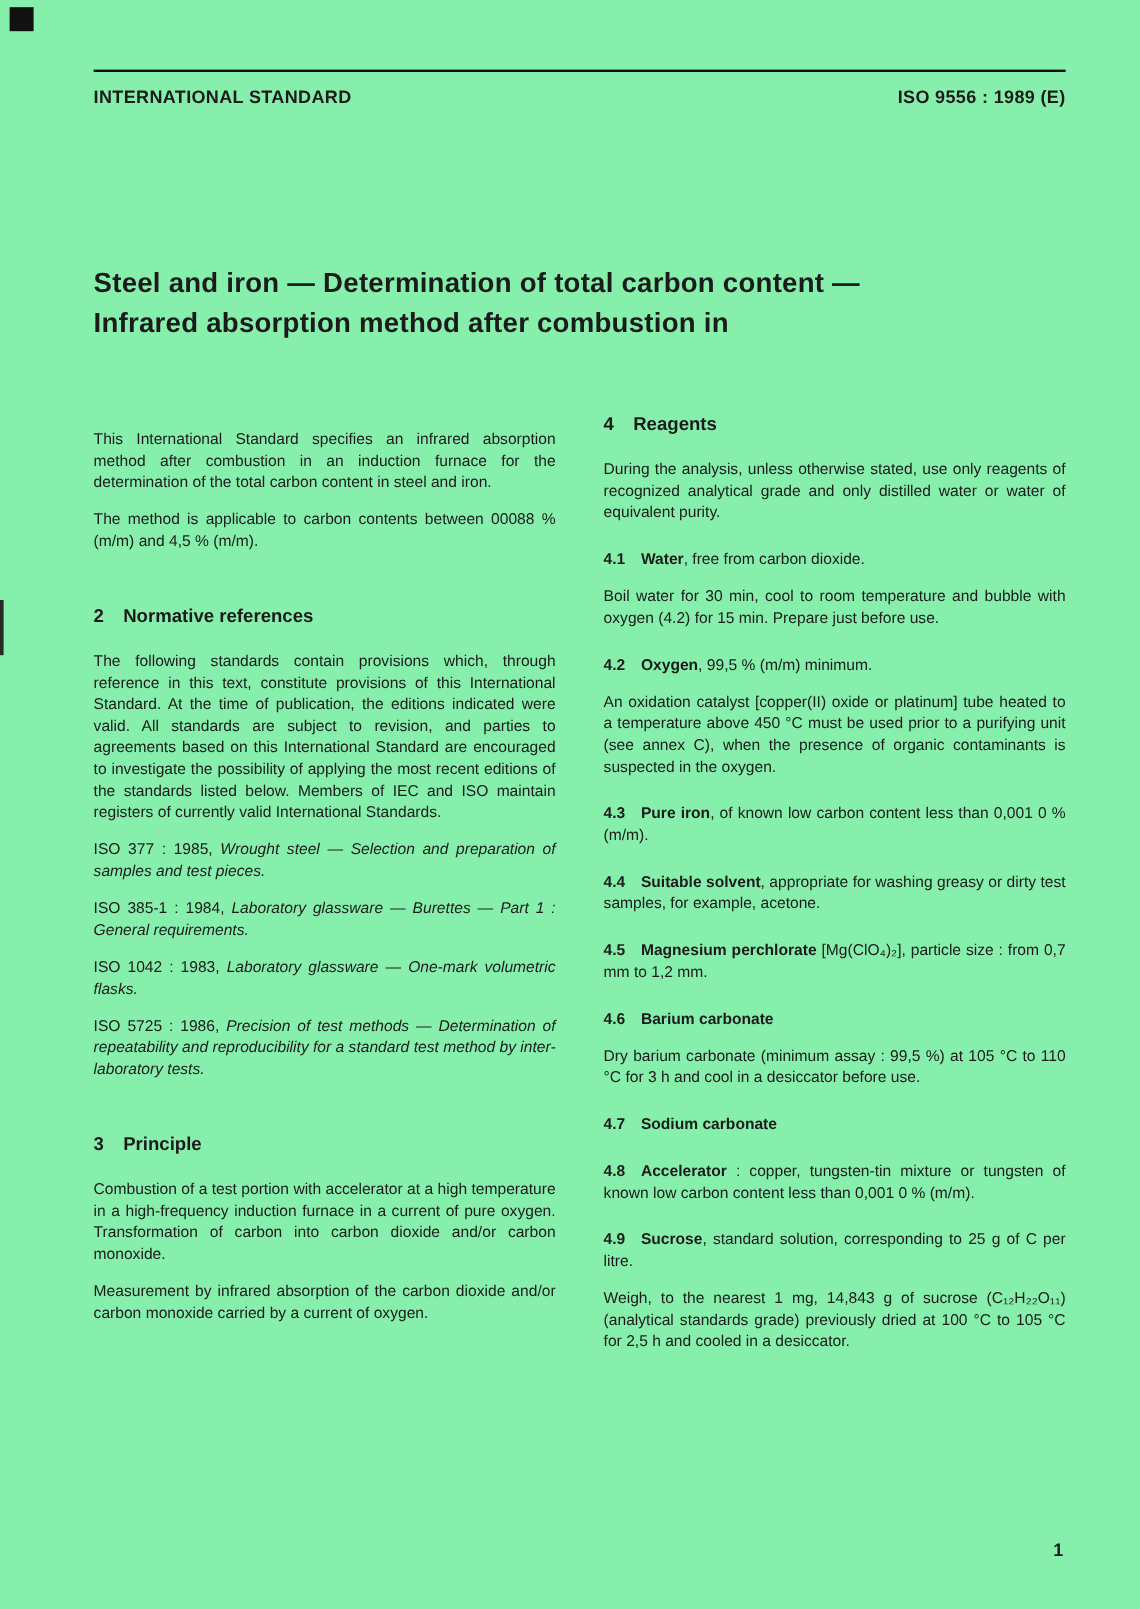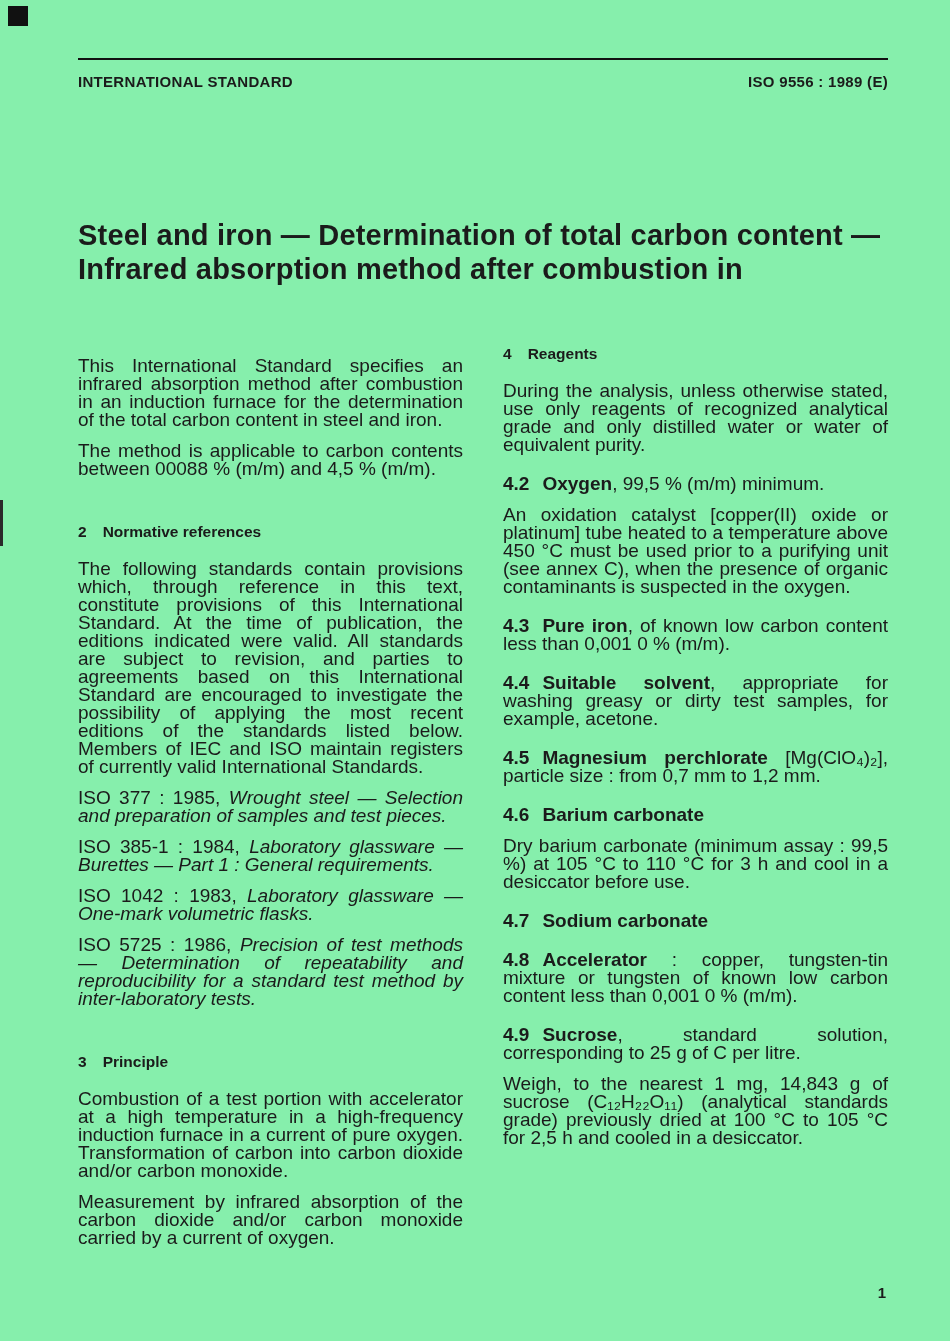--- a/index.html
+++ b/index.html
@@ -14,30 +14,30 @@
   }
   .corner-mark{position:absolute;top:6px;left:8px;width:20px;height:20px;background:#111;}
   .edge-mark{position:absolute;top:500px;left:0;width:3px;height:46px;background:#2a2a2a;}
   .content{padding:58px 62px 0 78px;}
   .rule{border-top:2.5px solid #111;}
   .header-row{
     display:flex;justify-content:space-between;align-items:baseline;
     padding-top:13px;font-size:15px;font-weight:bold;letter-spacing:.3px;
   }
   .title{
-    margin:128px 0 0 0;font-size:29px;font-weight:bold;line-height:34px;letter-spacing:.2px;
+    margin:128px 0 0 0;font-size:23px;font-weight:bold;line-height:34px;letter-spacing:.2px;
   }
   .title .tl{display:block;}
   .columns{display:flex;gap:40px;margin-top:58px;}
   .col{flex:1 1 0;min-width:0;}
   .sec-h{font-size:15.5px;font-weight:bold;margin:44px 0 18px 0;line-height:20px;}
   .sec-h.first{margin-top:0;}
   .sec-num{margin-right:16px;}
   .body-p{
-    font-size:19px;line-height:18px;margin:13px 0 0 0;text-align:justify;
+    font-size:13px;line-height:18px;margin:13px 0 0 0;text-align:justify;
   }
   .ref em{font-style:italic;}
   .reagent{margin-top:21px;}
   .runin{text-align:justify;margin:0;}
   .item-num{margin-right:13px;}
   .page-number{
     position:absolute;right:64px;bottom:40px;font-size:15px;font-weight:bold;
   }
 </style>
 </head>
@@ -79,20 +79,24 @@
         <p class="body-p">Combustion of a test portion with accelerator at a high temperature in a high-frequency induction furnace in a current of pure oxygen. Transformation of carbon into carbon dioxide and/or carbon monoxide.</p>
         <p class="body-p">Measurement by infrared absorption of the carbon dioxide and/or carbon monoxide carried by a current of oxygen.</p>
 
       </div>
 
       <div class="col">
 
         <h2 class="sec-h first"><span class="sec-num">4</span><span>Reagents</span></h2>
         <p class="body-p">During the analysis, unless otherwise stated, use only reagents of recognized analytical grade and only distilled water or water of equivalent purity.</p>
 
+        <div class="reagent">
+          <p class="runin body-p"><strong class="item-num">4.1</strong><strong>Water</strong><span>, free from carbon dioxide.</span></p>
+          <p class="body-p">Boil water for 30 min, cool to room temperature and bubble with oxygen (4.2) for 15 min. Prepare just before use.</p>
+        </div>
 
         <div class="reagent">
           <p class="runin body-p"><strong class="item-num">4.2</strong><strong>Oxygen</strong><span>, 99,5 % (m/m) minimum.</span></p>
           <p class="body-p">An oxidation catalyst [copper(II) oxide or platinum] tube heated to a temperature above 450 °C must be used prior to a purifying unit (see annex C), when the presence of organic contaminants is suspected in the oxygen.</p>
         </div>
 
         <div class="reagent">
           <p class="runin body-p"><strong class="item-num">4.3</strong><strong>Pure iron</strong><span>, of known low carbon content less than 0,001 0 % (m/m).</span></p>
         </div>
 

